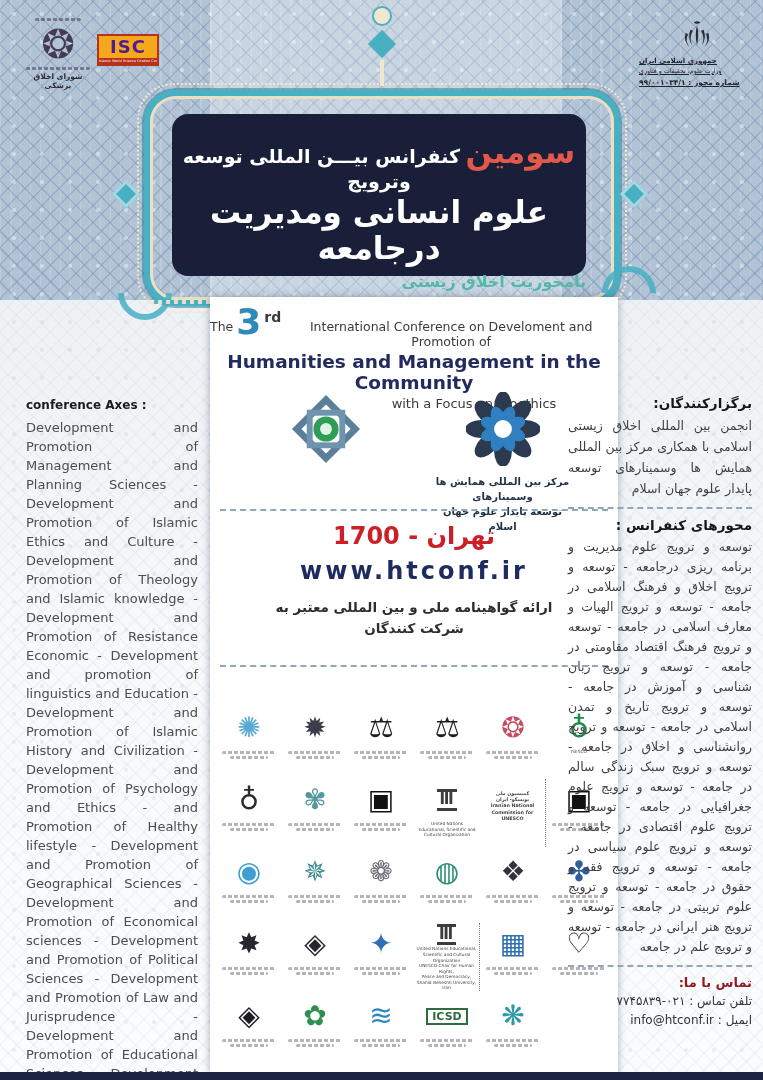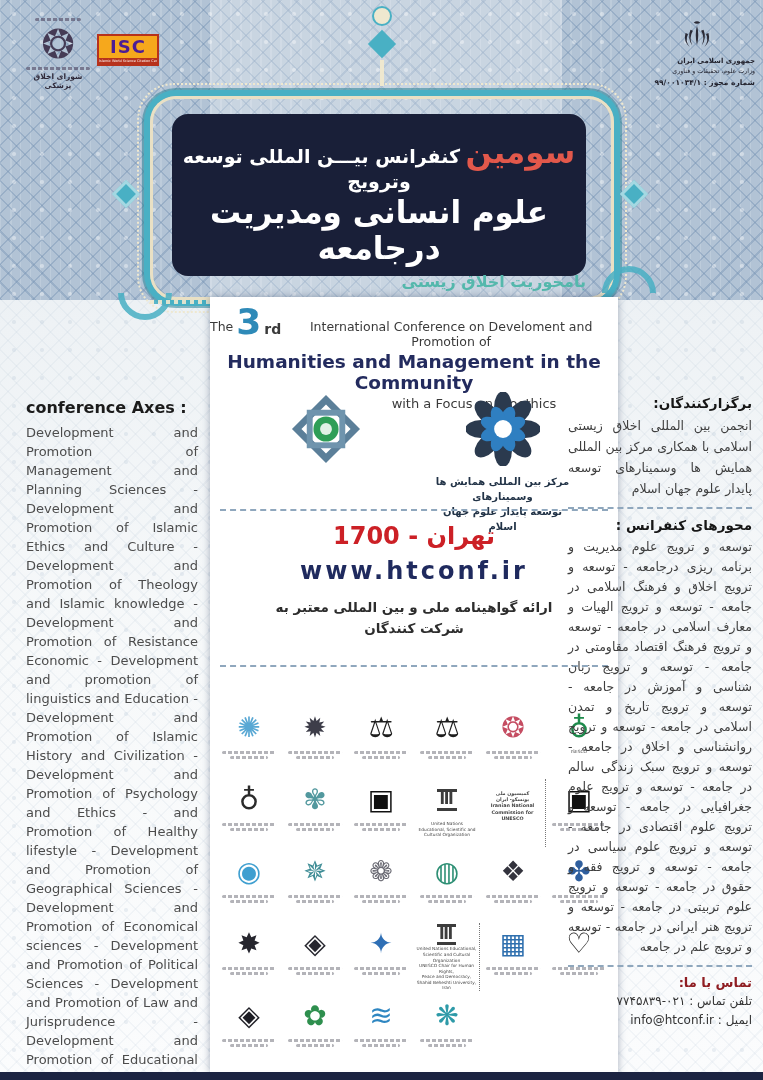--- a/index.html
+++ b/index.html
@@ -45,33 +45,33 @@
   
   .univ{position:absolute;left:20px;top:16px;width:76px;text-align:center;color:#453b55;}
   .univ .uglyph{font-size:40px;line-height:42px;}
   .univ .ucap{font-size:7.5px;font-weight:bold;color:#2f2a3a;margin-top:2px;}
   .squig{height:3px;background:repeating-linear-gradient(90deg,#57506a 0 4px,transparent 4px 6px);
     border-radius:2px;margin:2px auto;width:85%;opacity:.65;}
   .squig.narrow{width:60%}
   .isc{position:absolute;left:97px;top:34px;width:58px;background:#f6a81c;border:2px solid #b7321c;text-align:center;}
   .isc .isc-word{font-size:18px;font-weight:bold;color:#4c1d95;line-height:22px;letter-spacing:1px;}
   .isc .isc-sub{background:#b7321c;color:#fff;font-size:3.4px;line-height:6px;white-space:nowrap;overflow:hidden;}
-  .gov{position:absolute;right:8px;top:20px;width:116px;text-align:right;color:#23232e;}
+  .gov{position:absolute;right:8px;top:20px;width:116px;text-align:left;color:#23232e;text-decoration:underline;}
   .gov svg{display:block;margin:0 auto;}
   .gov .gl{font-size:7px;line-height:10px;font-weight:bold;}
   .gov .gl.small{font-size:6.3px;font-weight:normal;}
   .gov .gl.lic{font-size:7.5px;margin-top:2px;}
   
   .panel{position:absolute;left:210px;top:297px;width:408px;height:776px;background:#ffffff;
     box-shadow:0 0 8px rgba(40,60,90,.40);}
   .etitle{position:absolute;top:8px;left:0;right:0;text-align:center;color:#3a3a3a;}
   .et-l1{display:flex;justify-content:center;align-items:flex-start;gap:3px;}
   .et-the{font-size:12.5px;margin-top:14px;}
   .et-num{font-size:36px;font-weight:bold;color:#2e8ab8;line-height:34px;}
-  .et-ord{font-size:14px;margin-top:16px;font-weight:bold;}
+  .et-ord{font-size:14px;margin-top:4px;font-weight:bold;}
   .et-rest{font-size:12.5px;margin-top:14px;}
   .et-l2{font-size:18.5px;font-weight:bold;color:#232b5e;margin-top:2px;}
   .et-l3{font-size:13px;margin-top:3px;padding-left:120px;}
   .mlogos{position:absolute;top:95px;left:0;right:0;display:flex;justify-content:center;gap:42px;}
   .mlogo{width:135px;text-align:center;}
   .mlogo svg{display:block;margin:0 auto;}
   .mcap{direction:rtl;font-size:10px;font-weight:bold;color:#223347;line-height:15px;margin-top:8px;white-space:pre-line;}
   .dashline{position:absolute;left:10px;right:10px;border-top:2px dashed #8fa7bd;}
   .d1{top:212px}.d2{top:368px}
   .city{position:absolute;top:225px;left:0;right:0;text-align:center;direction:rtl;
@@ -89,21 +89,21 @@
   .sglyph{font-size:28px;line-height:1;}
   .scap{font-size:4.3px;line-height:1.3;color:#444;text-align:center;white-space:pre-line;width:95%;}
   .disc .sglyph{background:#17171c;color:#fff;border-radius:50%;width:30px;height:30px;
     display:flex;align-items:center;justify-content:center;font-size:8.5px;font-weight:bold;}
   .temple .sglyph{font-size:15px;font-weight:bold;letter-spacing:1px;line-height:.9;
     border-top:3px solid currentColor;border-bottom:3px solid currentColor;padding:1px 2px;}
   .icsd .sglyph{font-size:11px;font-weight:bold;color:#2e6b3f;border:2px solid #2e6b3f;padding:1px 4px;background:#fff;}
   .textonly .scap{font-size:4.8px;font-weight:bold;margin-top:12px;}
   
   .left-col{position:absolute;left:26px;top:398px;width:172px;}
-  .lc-head{font-size:16px;font-weight:bold;color:#1b1b1b;margin-bottom:6px;}
+  .lc-head{font-size:12px;font-weight:bold;color:#1b1b1b;margin-bottom:6px;}
   .lc-body{font-size:13px;color:#4c4c4c;line-height:19px;text-align:justify;}
   .right-col{position:absolute;left:568px;top:395px;width:184px;direction:rtl;text-align:justify;}
   .rc-head{font-size:13.5px;font-weight:bold;color:#161616;margin-bottom:4px;}
   .rc-body{font-size:12.5px;color:#3f3f3f;line-height:21px;}
   .rc-axes{line-height:20px;}
   .rc-dash{border-top:2px dashed #8fa7bd;margin:8px 0;}
   .rc-contact-head{font-size:13px;font-weight:bold;color:#8f1d22;margin-bottom:2px;}
   .rc-contact{font-size:12px;color:#333;line-height:19px;text-align:right;}
   .bottom-bar{position:absolute;left:0;right:0;bottom:0;height:8px;background:#1c2442;}
 </style>
@@ -386,20 +386,26 @@
             <span class="sglyph" style="color: rgb(46, 143, 78);">✿</span>
           </div>
     <div class="scap"><div class="squig" style="background: repeating-linear-gradient(90deg, rgb(139, 139, 147) 0px, rgb(139, 139, 147) 4px, transparent 4px, transparent 6px);"></div><div class="squig narrow" style="background: repeating-linear-gradient(90deg, rgb(139, 139, 147) 0px, rgb(139, 139, 147) 4px, transparent 4px, transparent 6px);"></div></div>
   </div>
         <div class="scell">
     <div class="slogo">
             <span class="sglyph" style="color: rgb(46, 134, 193);">≋</span>
           </div>
     <div class="scap"><div class="squig" style="background: repeating-linear-gradient(90deg, rgb(139, 139, 147) 0px, rgb(139, 139, 147) 4px, transparent 4px, transparent 6px);"></div><div class="squig narrow" style="background: repeating-linear-gradient(90deg, rgb(139, 139, 147) 0px, rgb(139, 139, 147) 4px, transparent 4px, transparent 6px);"></div></div>
   </div>
+        <div class="scell icsd">
+    <div class="slogo">
+            <span class="sglyph" style="color: rgb(46, 107, 63);">ICSD</span>
+          </div>
+    <div class="scap"><div class="squig" style="background: repeating-linear-gradient(90deg, rgb(139, 139, 147) 0px, rgb(139, 139, 147) 4px, transparent 4px, transparent 6px);"></div><div class="squig narrow" style="background: repeating-linear-gradient(90deg, rgb(139, 139, 147) 0px, rgb(139, 139, 147) 4px, transparent 4px, transparent 6px);"></div></div>
+  </div>
         <div class="scell">
     <div class="slogo">
             <span class="sglyph" style="color: rgb(46, 154, 168);">❋</span>
           </div>
     <div class="scap"><div class="squig" style="background: repeating-linear-gradient(90deg, rgb(139, 139, 147) 0px, rgb(139, 139, 147) 4px, transparent 4px, transparent 6px);"></div><div class="squig narrow" style="background: repeating-linear-gradient(90deg, rgb(139, 139, 147) 0px, rgb(139, 139, 147) 4px, transparent 4px, transparent 6px);"></div></div>
   </div>
       </div>
   </div>
 
   <div class="left-col">

